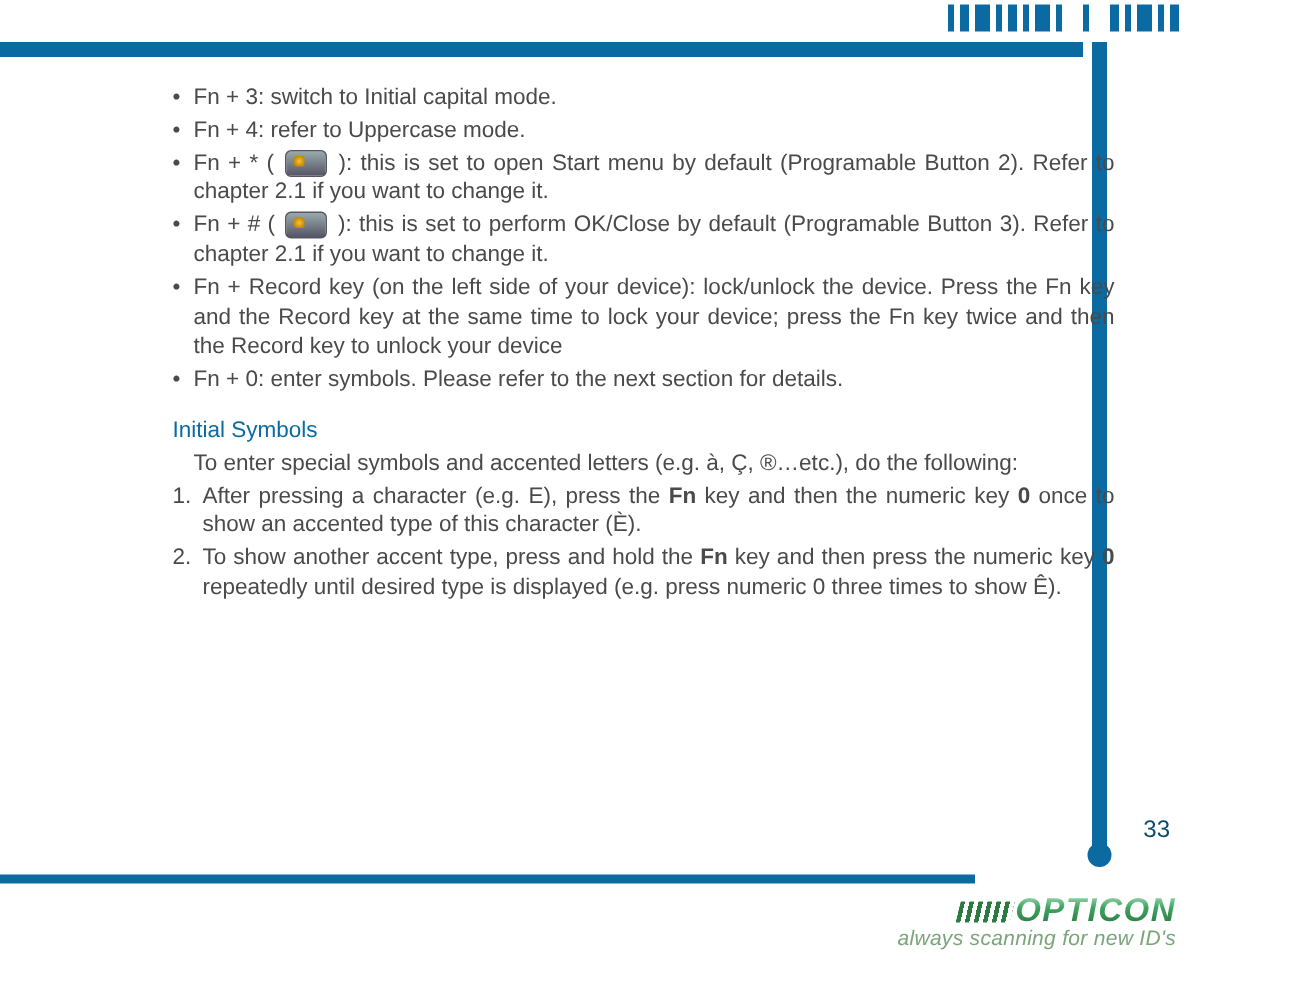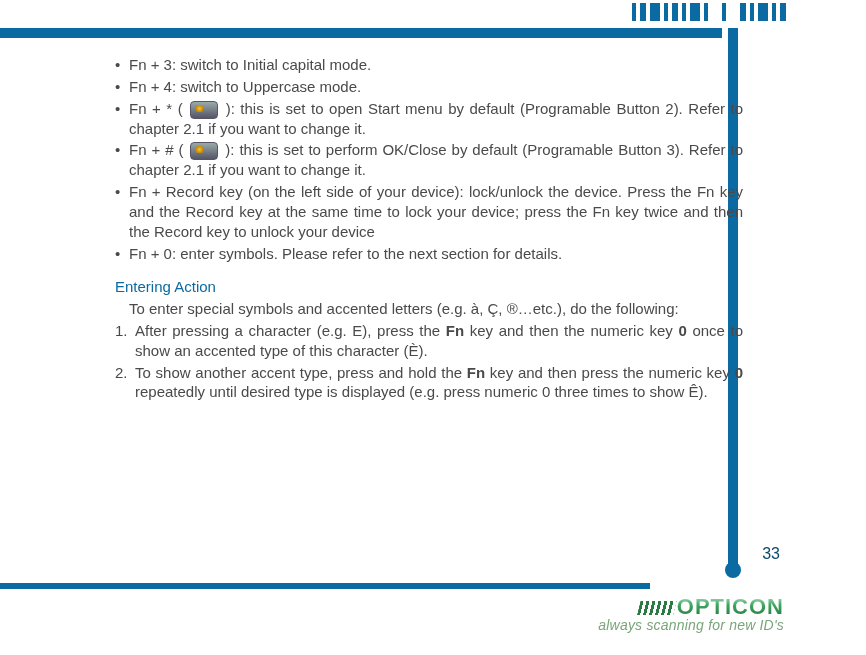--- a/index.html
+++ b/index.html
@@ -165,20 +165,21 @@
   
   .logo-wrap {
     position: absolute;
     right: 6px;
     bottom: 22px;
     text-align: right;
   }
   .logo {
     font-family: Arial, sans-serif;
     font-weight: 900;
+    font-style: italic;
     font-size: 22px;
     letter-spacing: 1px;
     background: linear-gradient(#9fd7b6, #3fa55f 40%, #2b7a42);
     -webkit-background-clip: text;
     background-clip: text;
     color: transparent;
     line-height: 0.9;
   }
   .logo .bar {
     display: inline-block;
@@ -221,28 +222,28 @@
       <span></span>
       <span class="w2"></span>
   </div>
   <div class="top-ribbon"></div>
   <div class="right-bar"></div>
   <div class="bottom-ball"></div>
 
   <div class="content">
     <ul class="shortcuts" id="shortcuts">
         <li>Fn + 3: switch to Initial capital mode.</li>
-        <li>Fn + 4: switch to Uppercase mode.</li>
+        <li>Fn + 4: refer to Uppercase mode.</li>
         <li><span>Fn + * ( </span><span class="icon-key"></span><span> ): this is set to open Start menu by default (Programable Button 2). Refer to chapter 2.1 if you want to change it.</span></li>
         <li><span>Fn + # ( </span><span class="icon-key"></span><span> ): this is set to perform OK/Close by default (Programable Button 3). Refer to chapter 2.1 if you want to change it.</span></li>
         <li>Fn + Record key (on the left side of your device): lock/unlock the device. Press the Fn key and the Record key at the same time to lock your device; press the Fn key twice and then the Record key to unlock your device</li>
         <li>Fn + 0: enter symbols. Please refer to the next section for details.</li>
       </ul>
 
-    <div class="section-title">Entering Action</div>
+    <div class="section-title">Initial Symbols</div>
     <div class="para">To enter special symbols and accented letters (e.g. à, Ç, ®…etc.), do the following:</div>
     <ol class="steps" id="steps">
         <li><span>After pressing a character (e.g. E), press the </span><b>Fn</b><span> key and then the numeric key </span><b>0</b><span> once to show an accented type of this character (È).</span></li>
         <li><span>To show another accent type, press and hold the </span><b>Fn</b><span> key and then press the numeric key </span><b>0</b><span> repeatedly until desired type is displayed (e.g. press numeric 0 three times to show Ê).</span></li>
       </ol>
   </div>
 
   <div class="page-number">33</div>
   <div class="bottom-ribbon"></div>
 

